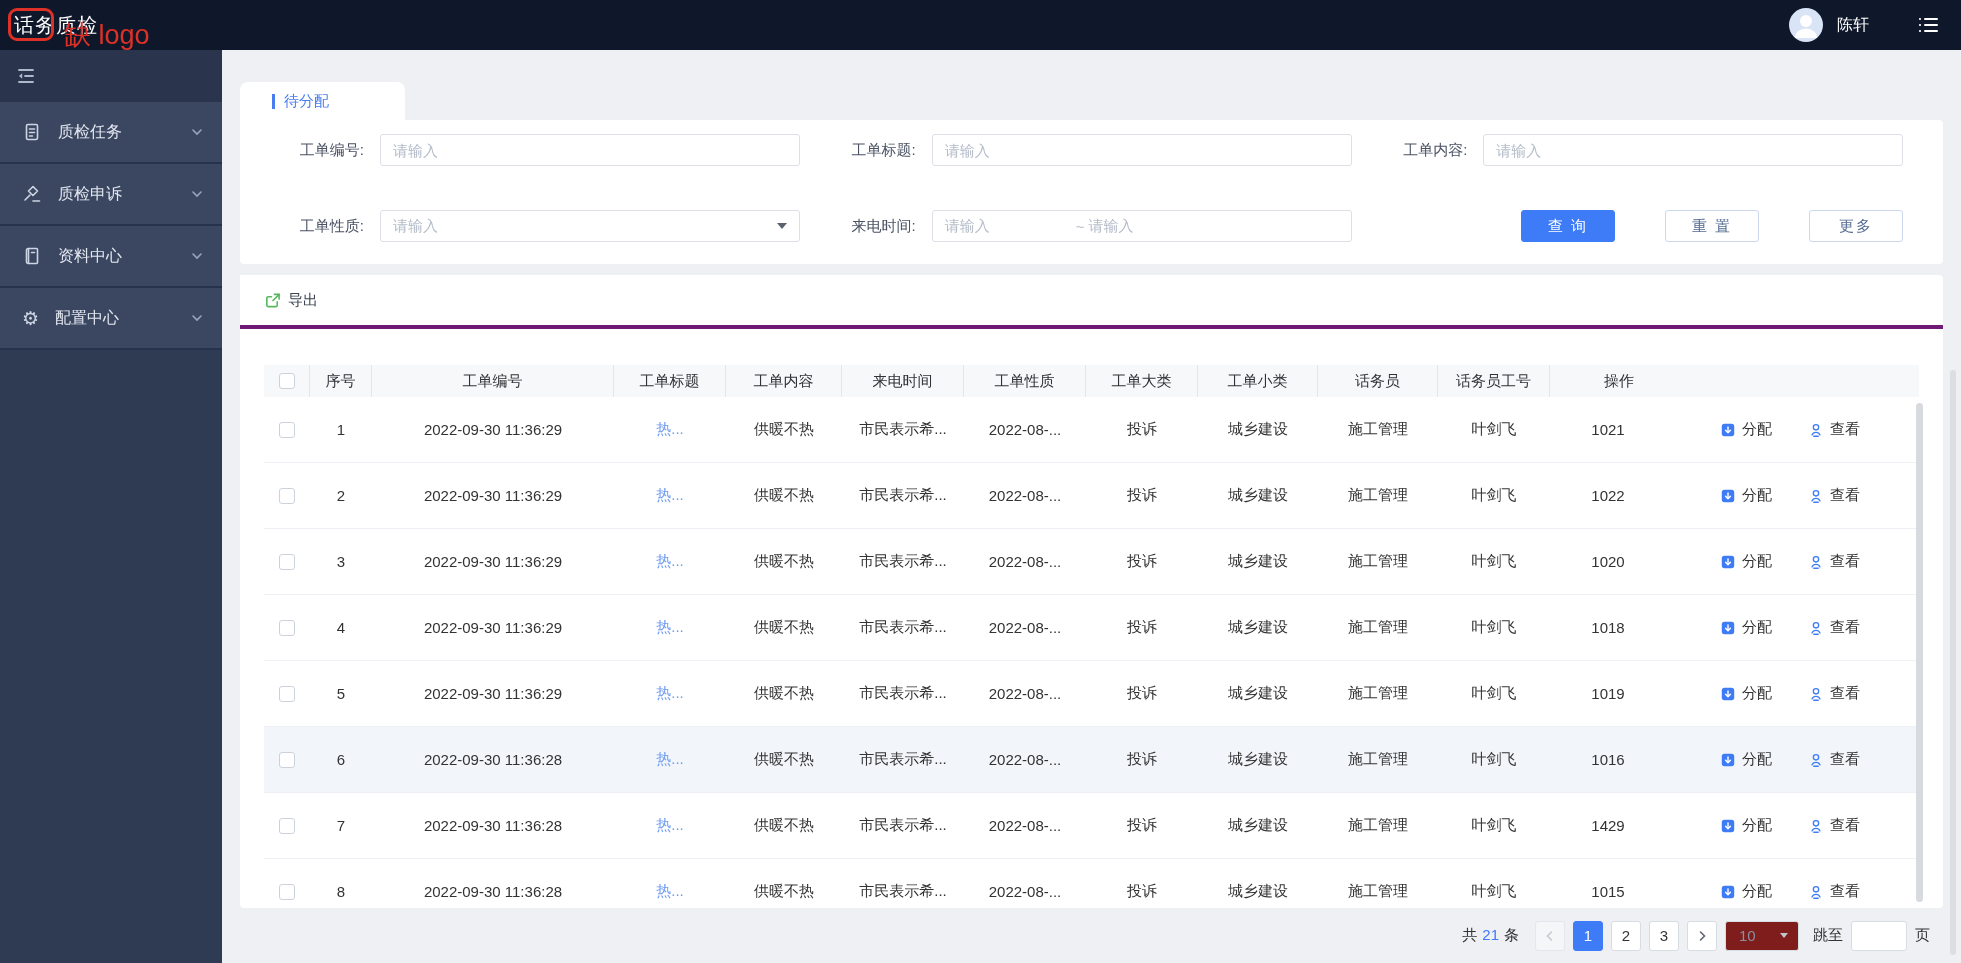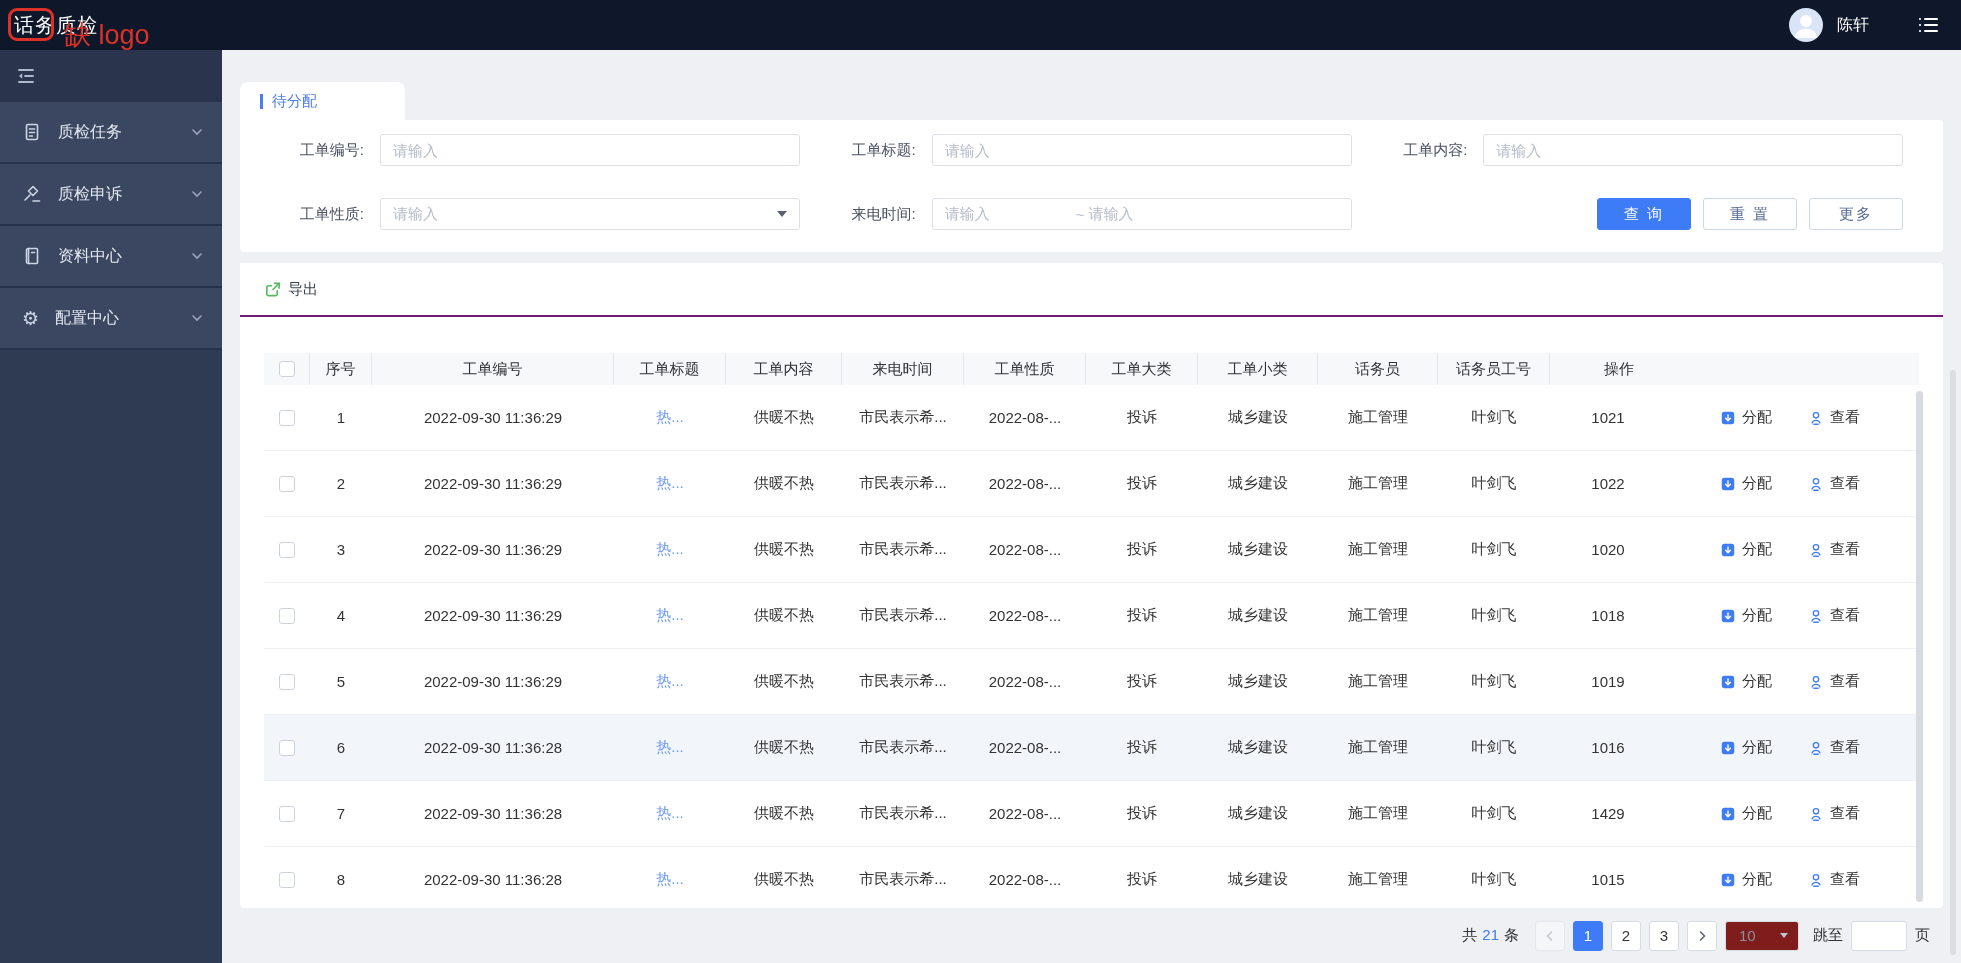--- a/index.html
+++ b/index.html
@@ -23,47 +23,47 @@
   .side-toggle { height:52px; background:#2a354d; display:flex; align-items:center; padding-left:16px; }
   .side-item { height:62px; background:#3b4761; border-bottom:2px solid #27334c; display:flex; align-items:center; padding:0 18px 0 22px; cursor:pointer; color:#e2e7f0; }
   .side-item:first-of-type { border-top:2px solid #27334c; }
   .side-item .s-label { margin-left:16px; font-size:16px; flex:1; }
   .gear-glyph { font-size:19px; color:#cdd5e4; line-height:1; }
 
   
   .main { position:absolute; left:222px; top:50px; right:0; bottom:0; display:flex; flex-direction:column; overflow:hidden; }
 
   .tab-strip { height:70px; padding:0 18px; display:flex; align-items:flex-end; }
-  .tab { width:165px; height:38px; background:#fff; border-radius:8px 8px 0 0; display:flex; align-items:center; padding-left:20px; cursor:pointer; }
+  .tab { width:165px; height:38px; background:#fff; border-radius:8px 8px 0 0; display:flex; align-items:center; padding-left:32px; cursor:pointer; }
   .tab-bar { width:3px; height:15px; background:#4a7df0; margin-right:9px; }
   .tab-label { color:#4a7df0; font-size:15px; }
 
   .card { background:#fff; margin:0 18px; border-radius:0 4px 4px 4px; }
 
   
   .filter-card { padding:14px 24px 22px; }
-  .f-grid { display:grid; grid-template-columns:repeat(3,1fr); row-gap:32px; }
+  .f-grid { display:grid; grid-template-columns:repeat(3,1fr); row-gap:44px; }
   .f-cell { display:flex; align-items:center; }
   .f-label { width:100px; text-align:right; color:#4a5264; flex:0 0 100px; }
   .f-ctrl { margin-left:16px; flex:1; max-width:420px; height:32px; border:1px solid #dcdfe6; border-radius:3px; background:#fff; display:flex; align-items:center; padding:0 12px; }
   .f-ctrl input { border:none; outline:none; width:100%; font-size:15px; font-family:inherit; color:#333; background:transparent; }
   .f-ctrl input::placeholder { color:#b4bcc9; }
   .ph { color:#b4bcc9; }
   .sel-caret { width:0; height:0; border-left:5px solid transparent; border-right:5px solid transparent; border-top:6px solid #5a6270; margin-left:auto; }
   .range-sep { color:#b4bcc9; margin:0 4px 0 86px; }
   .btn-cell { justify-content:flex-end; padding-right:16px; gap:12px; }
-  .btn { height:32px; min-width:94px; border-radius:3px; font-size:15px; cursor:pointer; font-family:inherit; }
+  .btn { height:32px; min-width:94px; border-radius:3px; font-size:15px; cursor:pointer; font-family:inherit;margin-left:38px; }
   .btn-primary { background:#3e7cf7; color:#fff; border:1px solid #3e7cf7; letter-spacing:2px; }
   .btn-plain { background:#fff; color:#556b92; border:1px solid #ccd6ea; letter-spacing:2px; }
 
   .gap { height:11px; }
 
   
   .table-card { flex:1; overflow:hidden; position:relative; display:flex; flex-direction:column; }
-  .export-row { height:54px; display:flex; align-items:center; padding:0 24px; border-bottom:2px solid #701a75; flex:0 0 54px; }
+  .export-row { height:54px; display:flex; align-items:center; padding:0 24px; border-bottom:4px solid #701a75; flex:0 0 54px; }
   .export-btn { display:flex; align-items:center; gap:7px; cursor:pointer; color:#3c4350; font-size:15px; }
 
   .table-wrap { margin:36px 24px 0; flex:1; overflow:hidden; }
   .t-row { display:grid; grid-template-columns:46px 62px 242px 112px 116px 122px 122px 112px 120px 120px 112px 116px 1fr; align-items:center; }
   .t-head { background:#f7f8fa; height:32px; color:#2f3236; }
   .t-head .t-cell { font-weight:400; }
   .t-head .t-cell:not(:last-child) { border-right:1px solid #e2e5ea; }
   .t-cell { text-align:center; padding:0 4px; white-space:nowrap; overflow:hidden; text-overflow:ellipsis; height:100%; display:flex; align-items:center; justify-content:center; }
   .t-body .t-row { height:66px; border-bottom:1px solid #edf0f5; background:#fff; }
   .t-body .t-row.highlight { background:#f2f6fb; }

